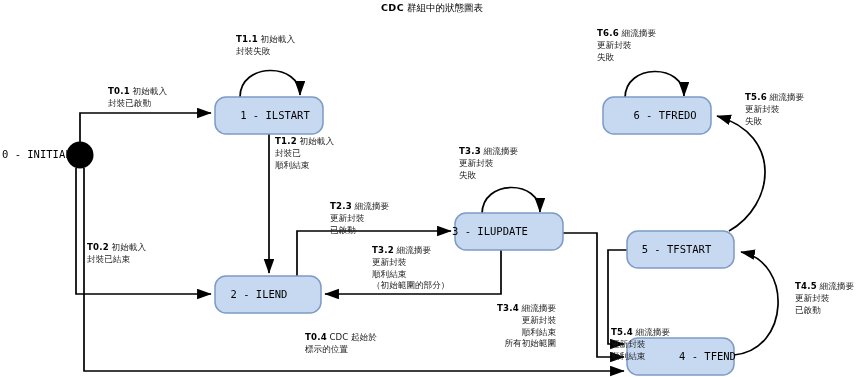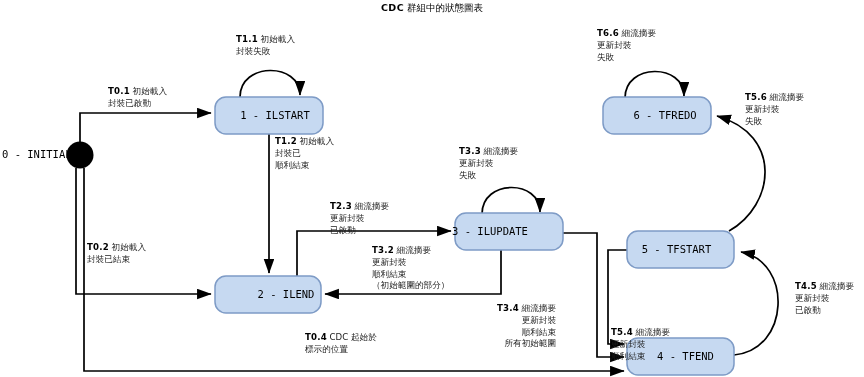--- a/index.html
+++ b/index.html
@@ -101,25 +101,25 @@
       <rect x="627" y="231" width="107" height="37" rx="11" ry="11"></rect>
       <rect x="627" y="338" width="107" height="37" rx="11" ry="11"></rect>
     </g>
     <circle cx="80" cy="155" r="13.5" fill="#000000" stroke="none"></circle>
   </svg>
 
   <div class="initial-label" style="left:2px;top:148px;">0 - INITIAL</div>
 
   <div class="state-label" style="left:215px;top:109px;width:120px;">1 - ILSTART</div>
 
-  <div class="state-label" style="left:215px;top:288px;width:88px;padding-left:27px;">2 - ILEND</div>
+  <div class="state-label" style="left:215px;top:288px;width:88px;">2 - ILEND</div>
 
   <div class="state-label" style="left:444px;top:225px;width:92px;">3 - ILUPDATE</div>
 
-  <div class="state-label" style="left:627px;top:350px;width:117px;">4 - TFEND</div>
+  <div class="state-label" style="left:627px;top:350px;width:117px;padding-left:22px;">4 - TFEND</div>
 
   <div class="state-label" style="left:627px;top:243px;width:99px;">5 - TFSTART</div>
 
   <div class="state-label" style="left:603px;top:109px;width:124px;">6 - TFREDO</div>
 
   <div class="tlabel" style="left:88px;top:86px;margin-left:20px;">
       <div><span class="code">T0.1</span> 初始載入</div>
       <div>封裝已啟動</div>
     </div>
   <div class="tlabel" style="left:87px;top:216px;margin-top:26px;">

